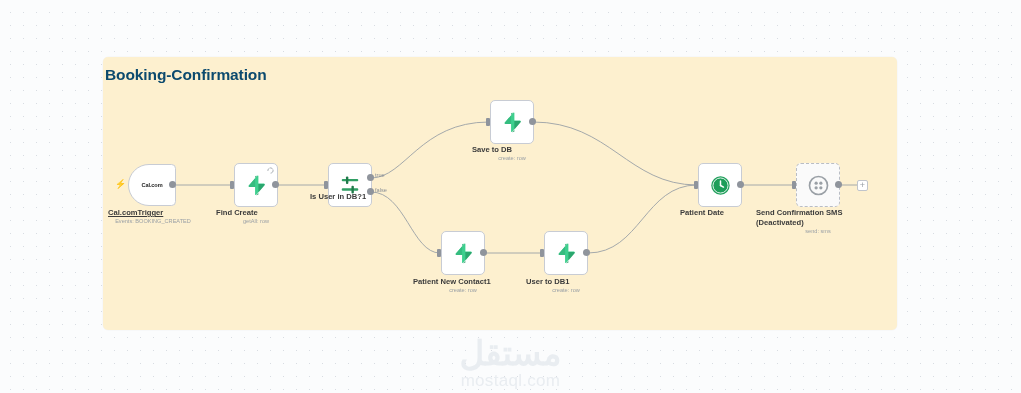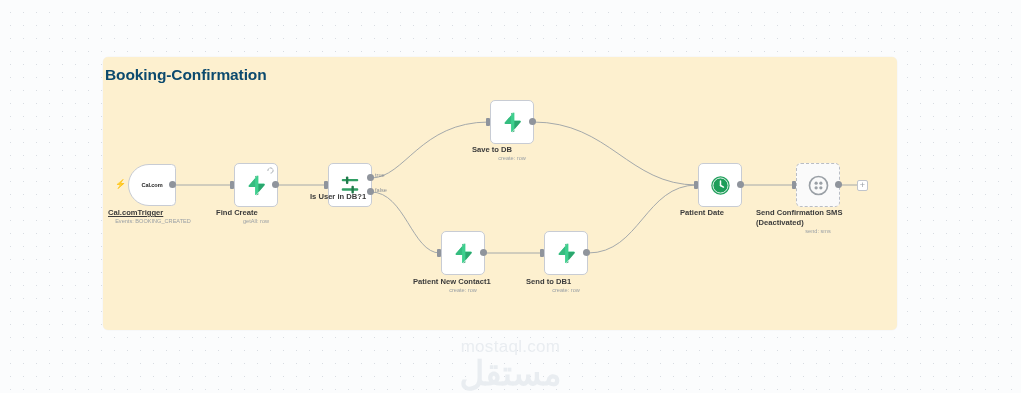--- a/index.html
+++ b/index.html
@@ -276,21 +276,21 @@
 
 <div class="port-in" style="left:540px; top:249px;"></div>
 <div class="node" style="left:544px; top:231px; width:44px; height:44px;">
   <svg width="22" height="22" viewBox="0 0 24 24">
     <path d="M13.5 1.8 L4.2 12.6 a0.9 0.9 0 0 0 0.68 1.48 H11 v8.3 a0.6 0.6 0 0 0 1.06 0.38 l9.3 -10.8 a0.9 0.9 0 0 0 -0.68 -1.48 H14.6 V2.18 a0.6 0.6 0 0 0 -1.1 -0.38 Z" fill="#3ecf8e"></path>
     <path d="M13.5 1.8 L4.2 12.6 a0.9 0.9 0 0 0 0.68 1.48 H11 V2.18 Z" fill="#34b87c" opacity="0.85"></path>
     <path d="M12.06 23.14 l9.3 -10.8 a0.9 0.9 0 0 0 -0.68 -1.48 H14.6 V22.6 Z" fill="#249a63" opacity="0.75"></path>
   </svg>
 </div>
 <div class="port-out" style="left:583px; top:249px;"></div>
-<div class="node-label" style="left:526px; top:277px; width:80px;">Send to DB1</div>
+<div class="node-label" style="left:526px; top:277px; width:80px;">User to DB1</div>
 <div class="node-sublabel" style="left:526px; top:287px; width:80px;">create: row</div>
 
 <div class="port-in" style="left:694px; top:181px;"></div>
 <div class="node" style="left:698px; top:163px; width:44px; height:44px;">
   <svg width="21" height="21" viewBox="0 0 24 24">
     <circle cx="12" cy="12" r="10.5" fill="#1e9e5a"></circle>
     <circle cx="12" cy="12" r="8.6" fill="none" stroke="#ffffff" stroke-width="1.1" opacity="0.9"></circle>
     <g stroke="#ffffff" stroke-width="1.7" stroke-linecap="round">
       <line x1="12" y1="12" x2="12" y2="6.9"></line>
       <line x1="12" y1="12" x2="15.4" y2="13.8"></line>
@@ -315,15 +315,15 @@
 <div class="port-out" style="left:835px; top:181px;"></div>
 <div class="node-label" style="left:756px; top:208px; width:124px;">Send Confirmation SMS
 (Deactivated)</div>
 <div class="node-sublabel" style="left:756px; top:228px; width:124px;">send: sms</div>
 
 <div id="add-node" style="left:857px; top:180px;">
   <span>+</span>
 </div>
 
 <div id="watermark">
+  <div id="wm-arabic">مستقل</div>
   <div id="wm-domain">mostaql.com</div>
-  <div id="wm-arabic">مستقل</div>
 </div>
 
 </body></html>

